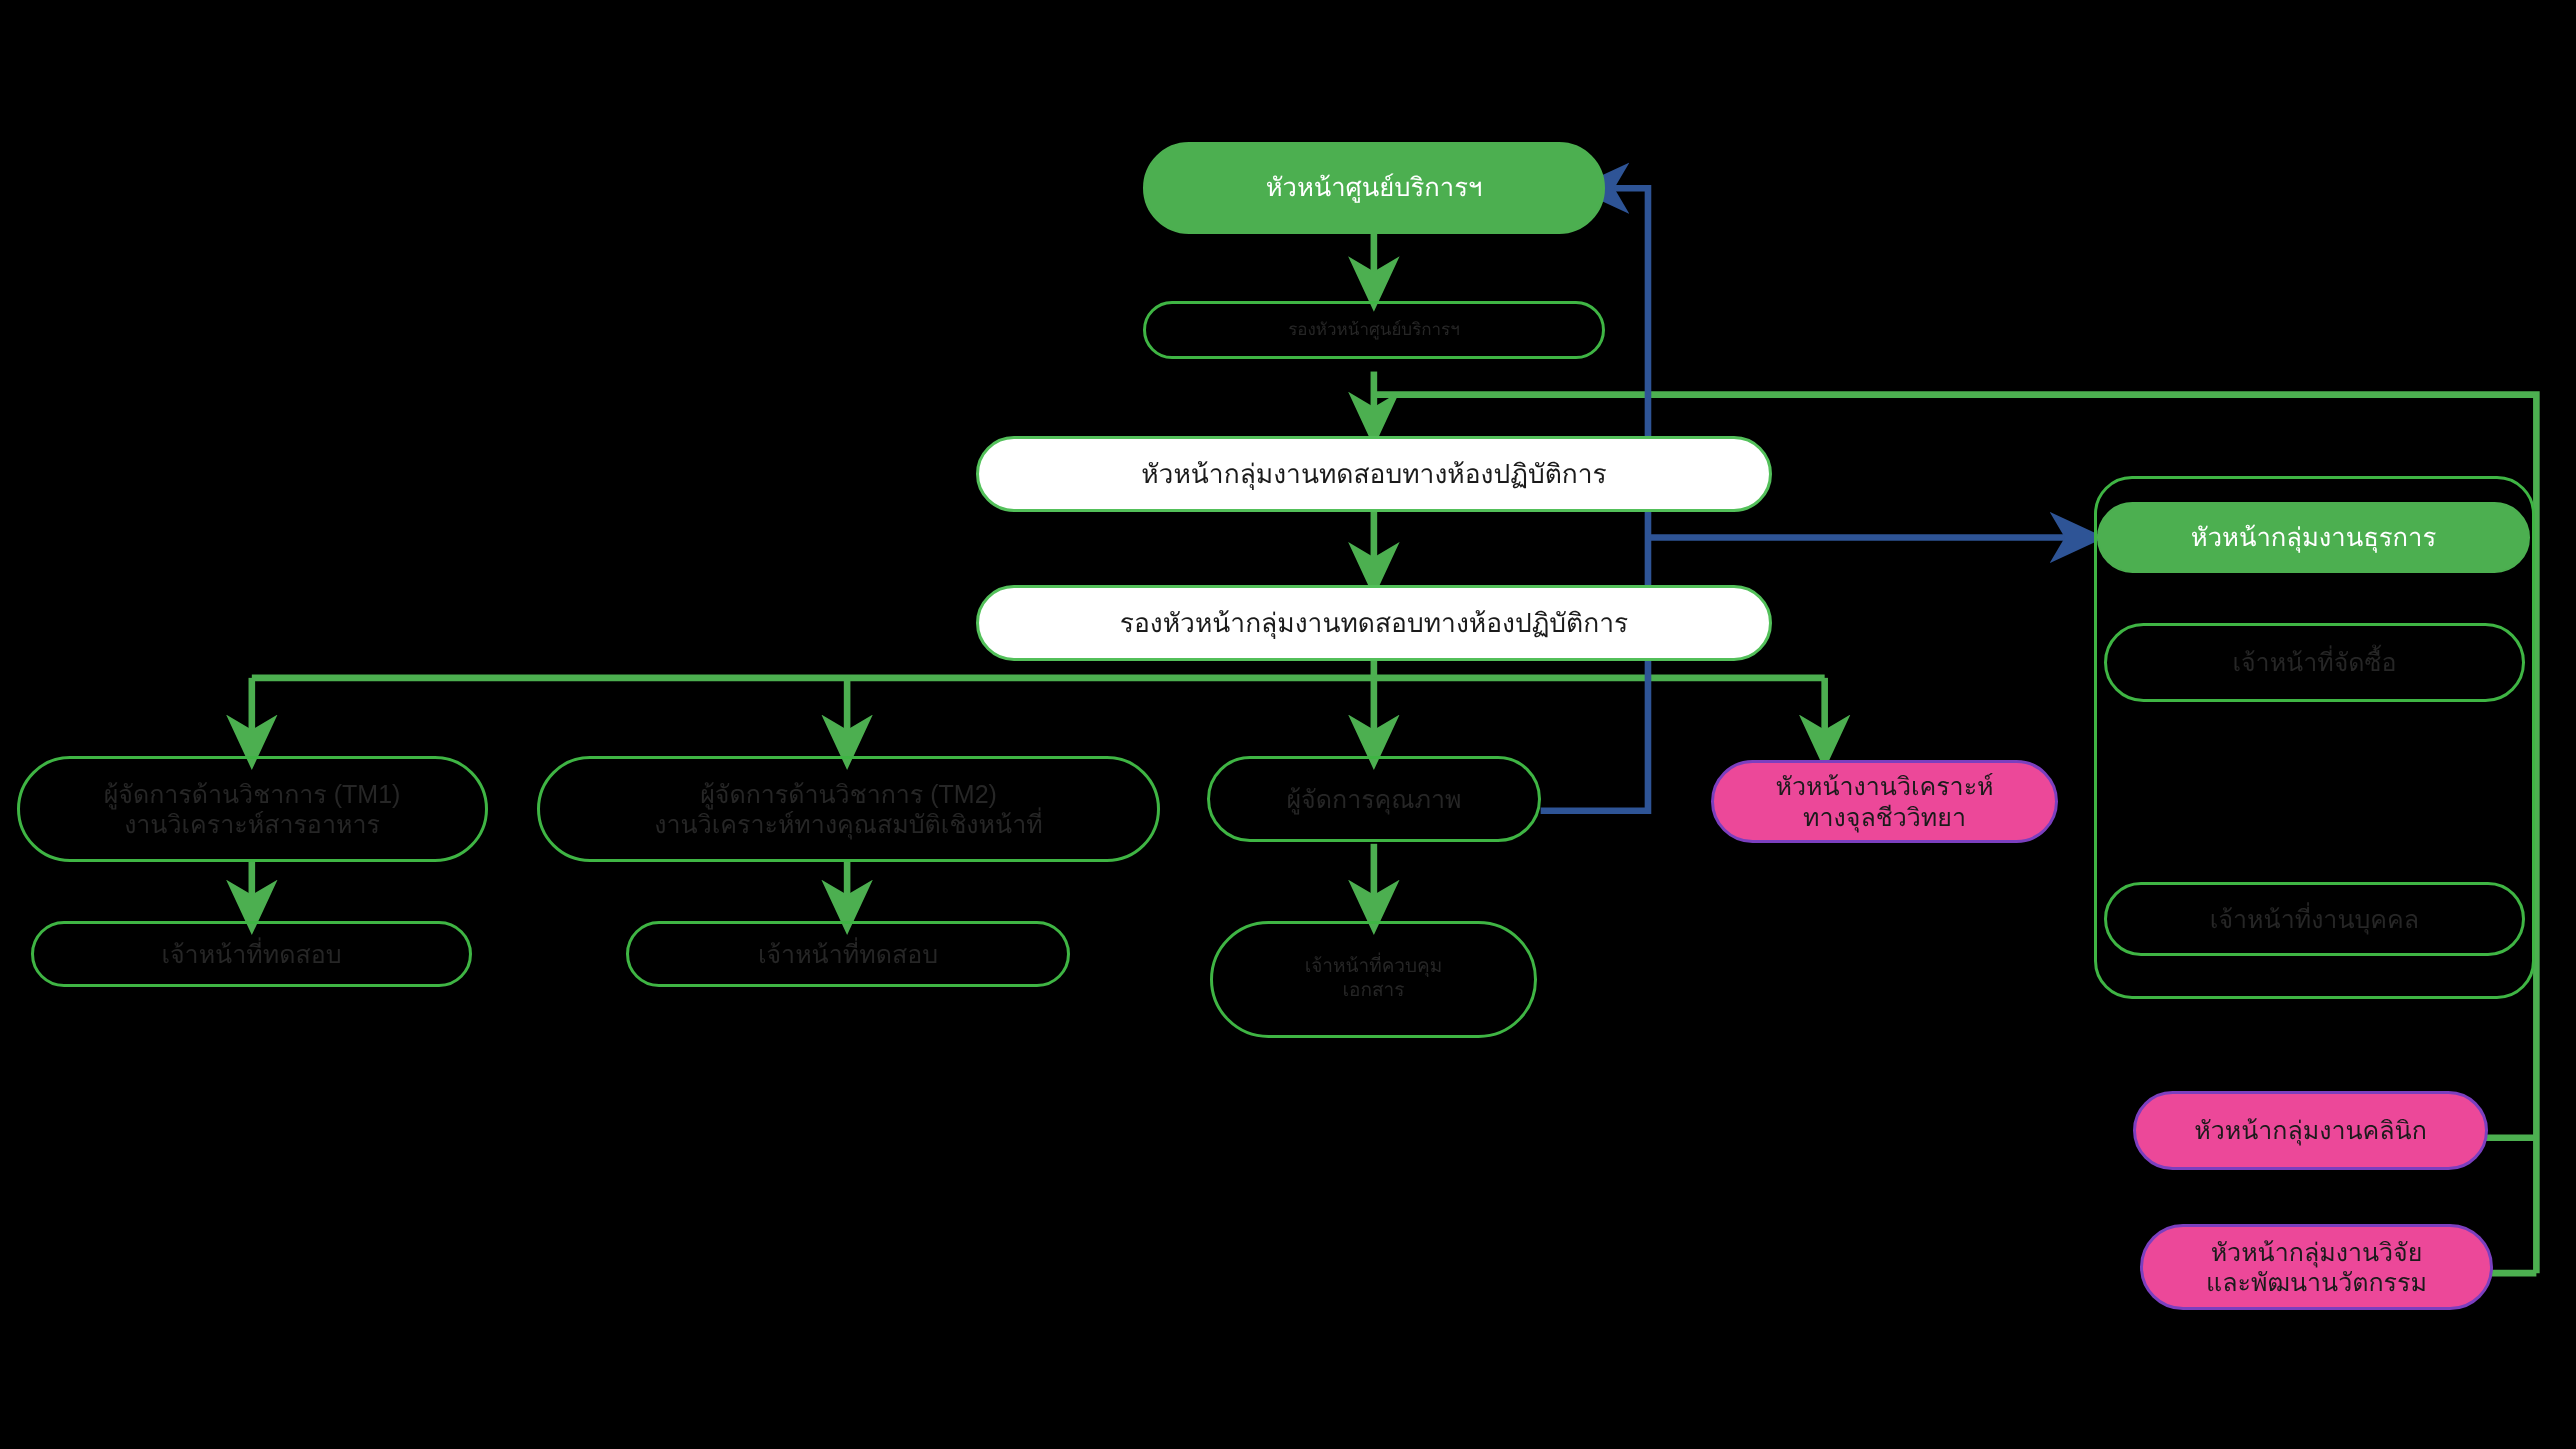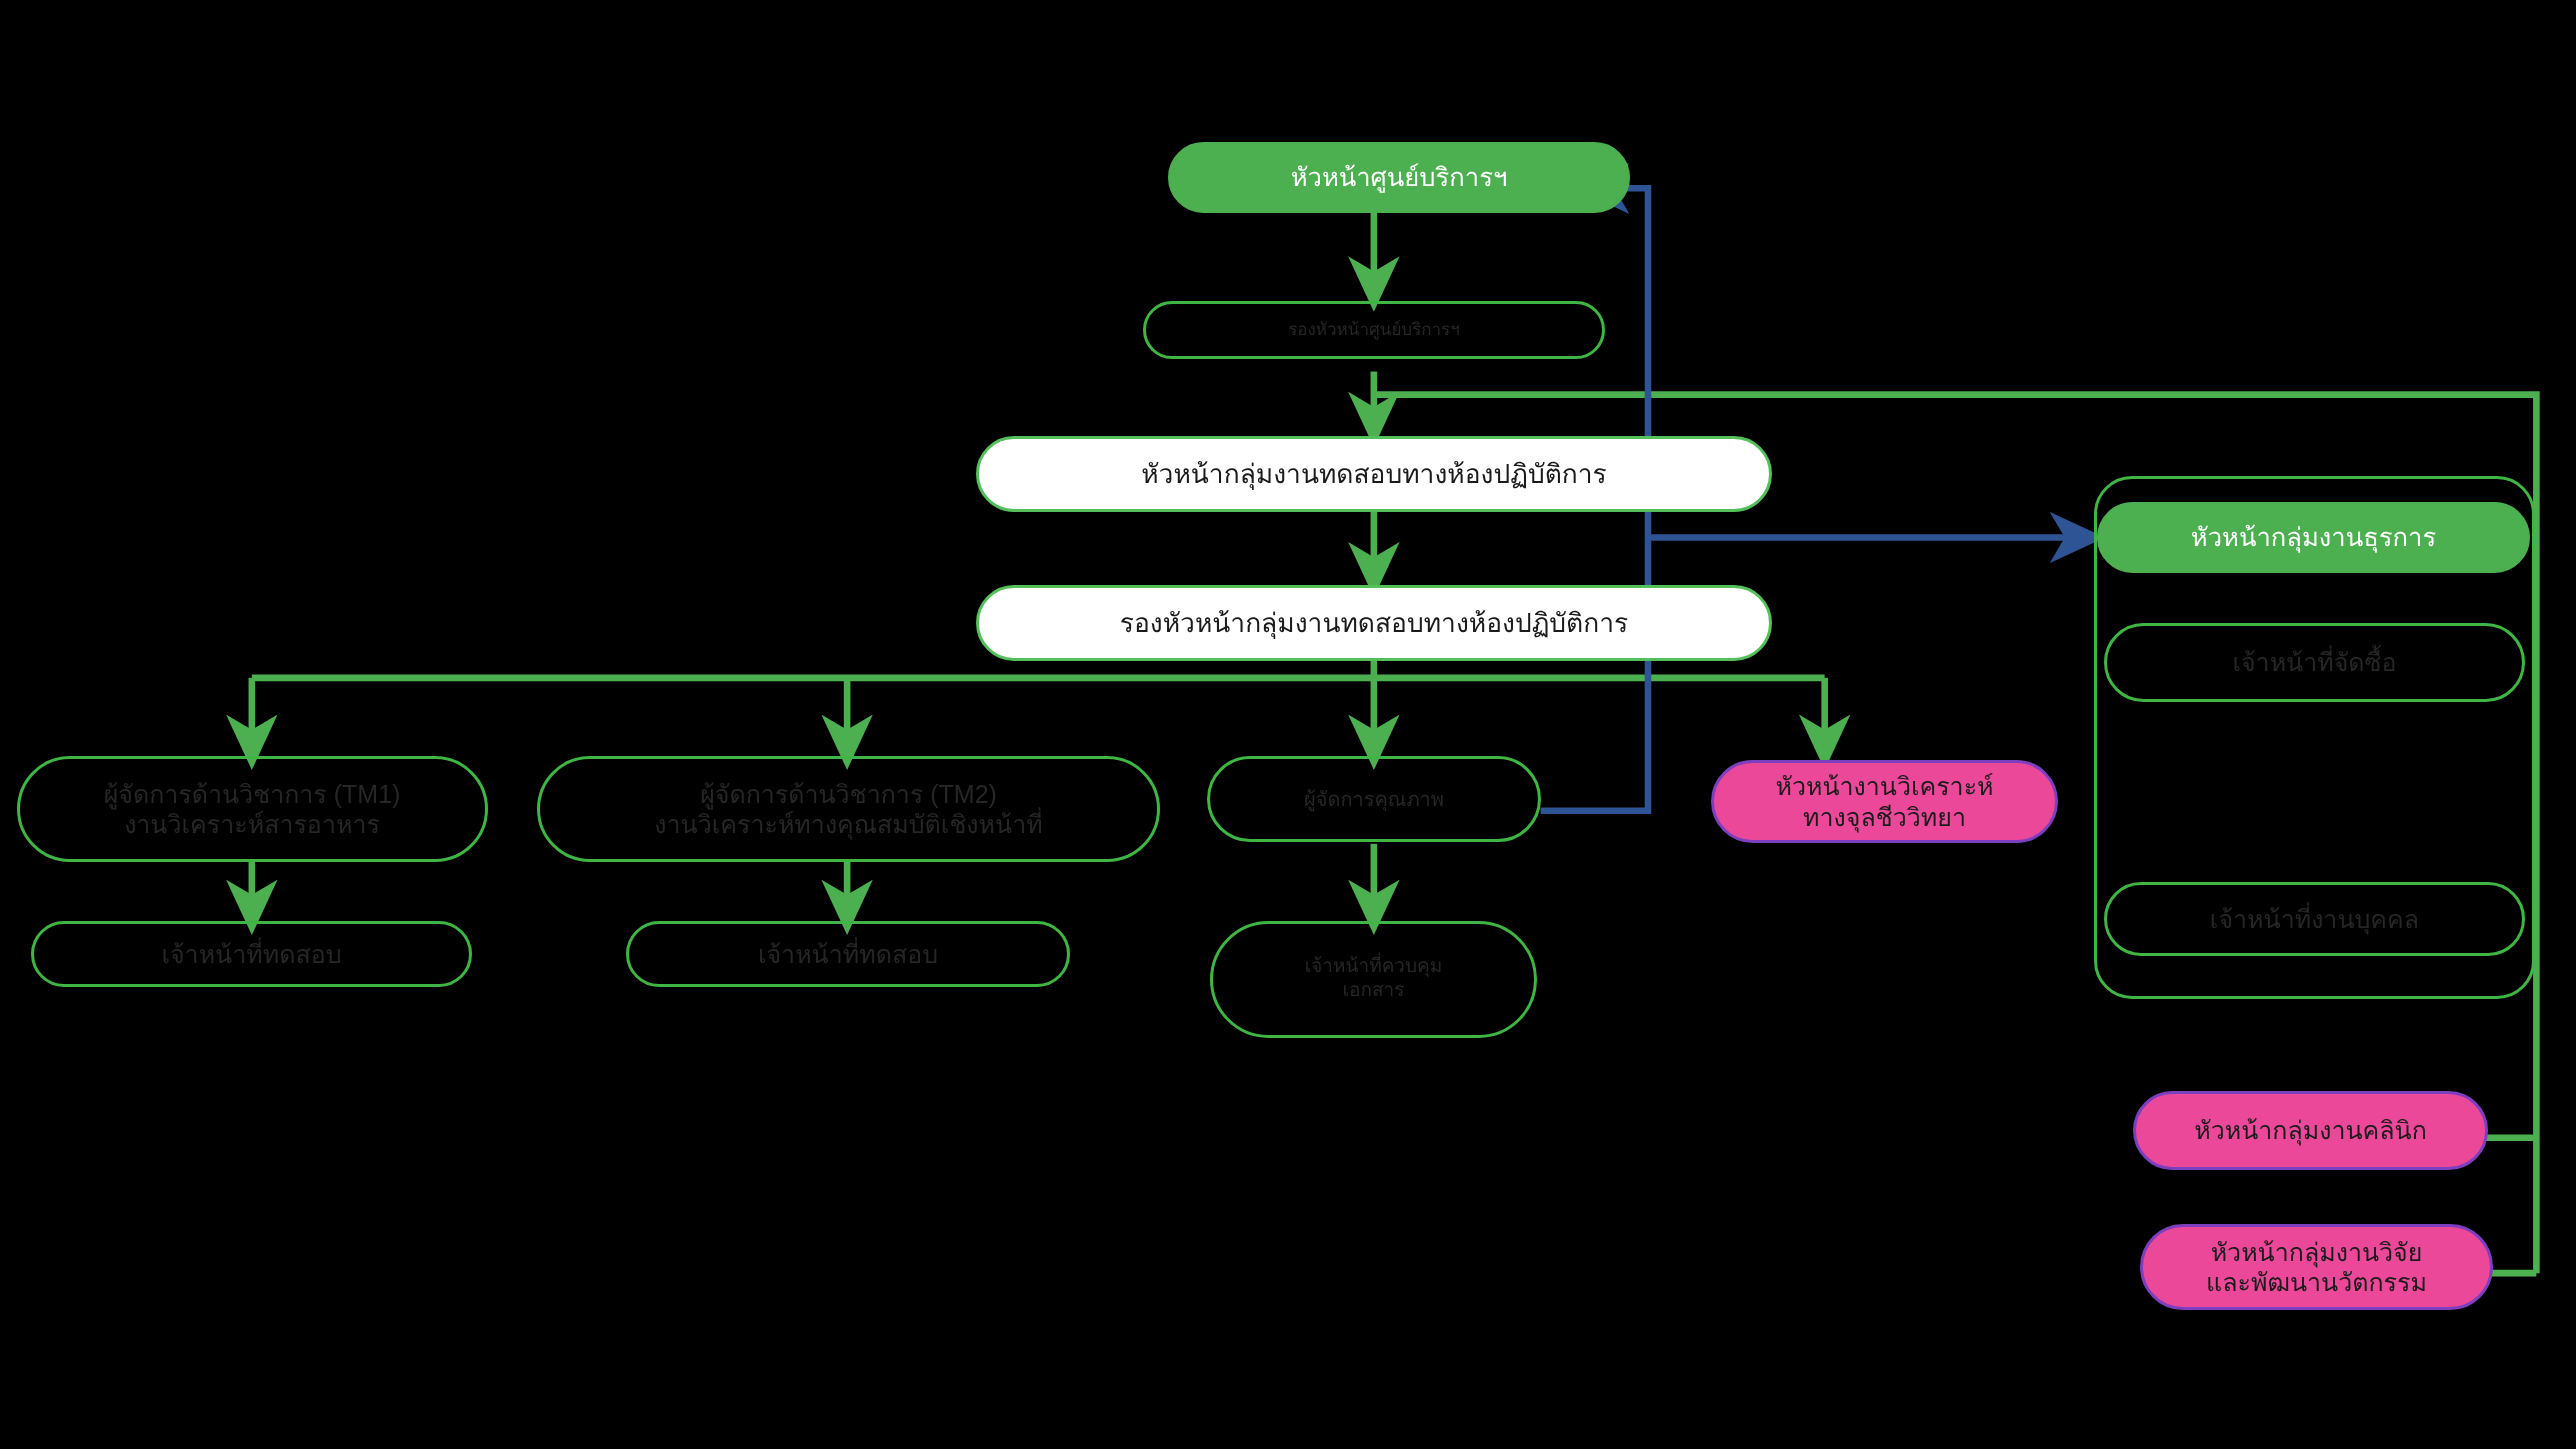--- a/index.html
+++ b/index.html
@@ -85,39 +85,39 @@
     <g fill="none" stroke="#2E5496" stroke-width="8">
 
       <path d="M1866,982 L1996,982 L1996,228 L1932,228" marker-end="url(#ab)"></path>
 
       <path d="M1996,651 L2524,651" marker-end="url(#ab)"></path>
     </g>
   </svg>
 
   <div class="group-box" style="left:2094px;top:476px;width:441px;height:523px;"></div>
 
-  <div class="node n-solid" style="left:1168px;top:142px;width:462px;height:71px;font-size:25.6px;">หัวหน้าศูนย์บริการฯ</div>
+  <div class="node n-solid" style="left:1143px;top:142px;width:462px;height:92px;font-size:25.6px;">หัวหน้าศูนย์บริการฯ</div>
 
   <div class="node n-ghost" style="left:1143px;top:301px;width:462px;height:58px;font-size:17px;">รองหัวหน้าศูนย์บริการฯ</div>
 
   <div class="node n-white" style="left:976px;top:436px;width:796px;height:76px;font-size:26.4px;">หัวหน้ากลุ่มงานทดสอบทางห้องปฏิบัติการ</div>
 
   <div class="node n-white" style="left:976px;top:585px;width:796px;height:76px;font-size:26.4px;font-family:Liberation Serif, serif;">รองหัวหน้ากลุ่มงานทดสอบทางห้องปฏิบัติการ</div>
 
   <div class="node n-ghost" style="left:16.5px;top:756px;width:471px;height:106px;font-size:25px;">ผู้จัดการด้านวิชาการ (TM1)
 งานวิเคราะห์สารอาหาร</div>
 
   <div class="node n-ghost" style="left:31px;top:921px;width:441px;height:66px;font-size:25px;">เจ้าหน้าที่ทดสอบ</div>
 
   <div class="node n-ghost" style="left:537px;top:756px;width:623px;height:106px;font-size:25px;">ผู้จัดการด้านวิชาการ (TM2)
 งานวิเคราะห์ทางคุณสมบัติเชิงหน้าที่</div>
 
   <div class="node n-ghost" style="left:626px;top:921px;width:444px;height:66px;font-size:25px;">เจ้าหน้าที่ทดสอบ</div>
 
-  <div class="node n-ghost" style="left:1207px;top:756px;width:334px;height:86px;font-size:20px;text-align:center;">ผู้จัดการคุณภาพ</div>
+  <div class="node n-ghost" style="left:1207px;top:756px;width:334px;height:86px;font-size:25px;text-align:center;">ผู้จัดการคุณภาพ</div>
 
   <div class="node n-ghost" style="left:1210px;top:921px;width:327px;height:117px;font-size:19px;font-family:Liberation Mono, monospace;">เจ้าหน้าที่ควบคุม
 เอกสาร</div>
 
   <div class="node n-purple" style="left:1711px;top:760px;width:347px;height:83px;font-size:25px;">หัวหน้างานวิเคราะห์
 ทางจุลชีววิทยา</div>
 
   <div class="node n-solid" style="left:2097px;top:502px;width:433px;height:71px;font-size:25.6px;">หัวหน้ากลุ่มงานธุรการ</div>
 
   <div class="node n-ghost" style="left:2104px;top:623px;width:421px;height:79px;font-size:25px;">เจ้าหน้าที่จัดซื้อ</div>

